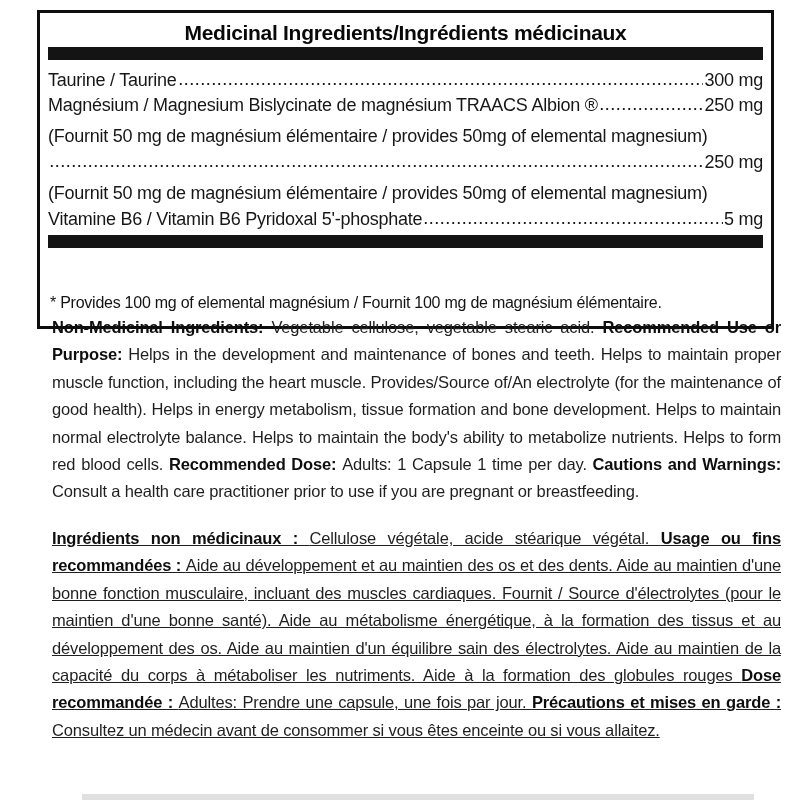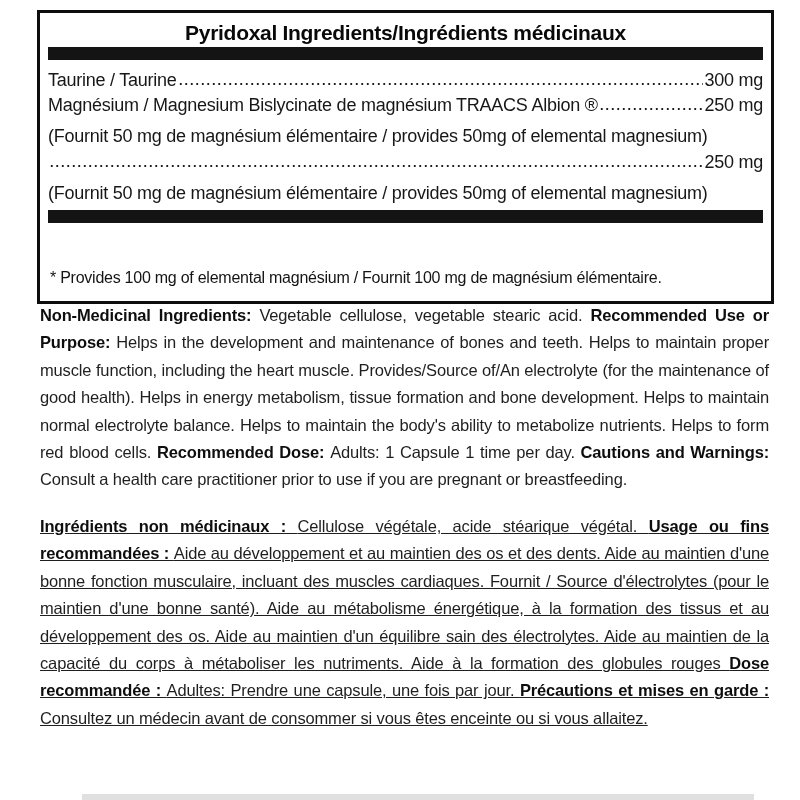--- a/index.html
+++ b/index.html
@@ -89,61 +89,66 @@
   
   .para {
     position: absolute;
     left: 40px;
     width: 729px;
     text-align: justify;
     font-size: 16.5px;
     line-height: 27.4px;
     letter-spacing: -0.15px;
     color: #1f1f1f;
-    margin: 0;
+    margin: 12px;
   }
   .para .b { font-weight: bold; color: #0e0e0e; }
   #english-para { top: 302px; }
   #french-para  { top: 513px; text-decoration: underline; }
 
   
   .bottom-crop-artifact {
     position: absolute;
     left: 82px;
     top: 794px;
     width: 672px;
     height: 6px;
     background: rgba(0,0,0,0.12);
   }
 </style>
 </head>
 <body>
 
 <div class="facts-box">
-  <div class="panel-title">Pyridoxal Ingredients/Ingrédients médicinaux</div>
+  <div class="panel-title">Medicinal Ingredients/Ingrédients médicinaux</div>
 
   <div class="divider-bar top"></div>
 
   <div class="rows">
     <div class="ing-row">
       <span class="ing-name">Taurine / Taurine</span>
       <span class="leader"></span>
       <span class="ing-amount">300 mg</span>
     </div>
     <div class="ing-row">
       <span class="ing-name">Magnésium / Magnesium Bislycinate de magnésium  TRAACS Albion ®</span>
       <span class="leader"></span>
       <span class="ing-amount">250 mg</span>
     </div>
     <div class="note-row">(Fournit 50 mg de magnésium élémentaire / provides 50mg of elemental magnesium)</div>
     <div class="ing-row">
       <span class="leader"></span>
       <span class="ing-amount">250 mg</span>
     </div>
     <div class="note-row">(Fournit 50 mg de magnésium élémentaire / provides 50mg of elemental magnesium)</div>
+    <div class="ing-row">
+      <span class="ing-name">Vitamine B6 / Vitamin B6  Pyridoxal 5'-phosphate</span>
+      <span class="leader"></span>
+      <span class="ing-amount">5 mg</span>
+    </div>
   </div>
 
   <div class="divider-bar bottom"></div>
 
   <div class="panel-footnote">* Provides 100 mg of elemental magnésium / Fournit 100 mg de magnésium élémentaire.</div>
 </div>
 
 <p class="para" id="english-para"><span class="b">Non-Medicinal Ingredients: </span><span>Vegetable cellulose, vegetable stearic acid. </span><span class="b">Recommended Use or Purpose: </span><span>Helps in the development and maintenance of bones and teeth. Helps to maintain proper muscle function, including the heart muscle. Provides/Source of/An electrolyte (for the maintenance of good health). Helps in energy metabolism, tissue formation and bone development. Helps to maintain normal electrolyte balance. Helps to maintain the body's ability to metabolize nutrients. Helps to form red blood cells. </span><span class="b">Recommended Dose: </span><span>Adults: 1 Capsule 1 time per day. </span><span class="b">Cautions and Warnings: </span><span>Consult a health care practitioner prior to use if you are pregnant or breastfeeding.</span></p>
 
 <p class="para" id="french-para"><span class="b">Ingrédients non médicinaux : </span><span>Cellulose végétale, acide stéarique végétal. </span><span class="b">Usage ou fins recommandées : </span><span>Aide au développement et au maintien des os et des dents. Aide au maintien d'une bonne fonction musculaire, incluant des muscles cardiaques. Fournit / Source d'électrolytes (pour le maintien d'une bonne santé). Aide au métabolisme énergétique, à la formation des tissus et au développement des os. Aide au maintien d'un équilibre sain des électrolytes. Aide au maintien de la capacité du corps à métaboliser les nutriments. Aide à la formation des globules rouges </span><span class="b">Dose recommandée : </span><span>Adultes: Prendre une capsule, une fois par jour. </span><span class="b">Précautions et mises en garde : </span><span>Consultez un médecin avant de consommer si vous êtes enceinte ou si vous allaitez.</span></p>

